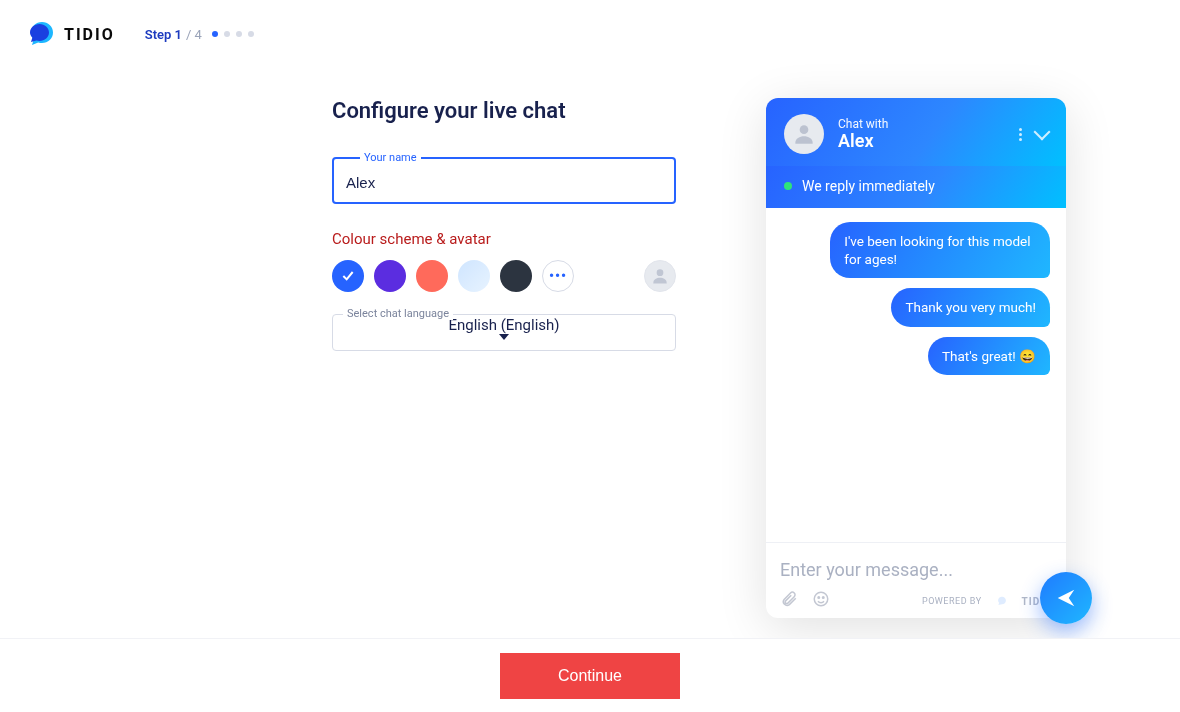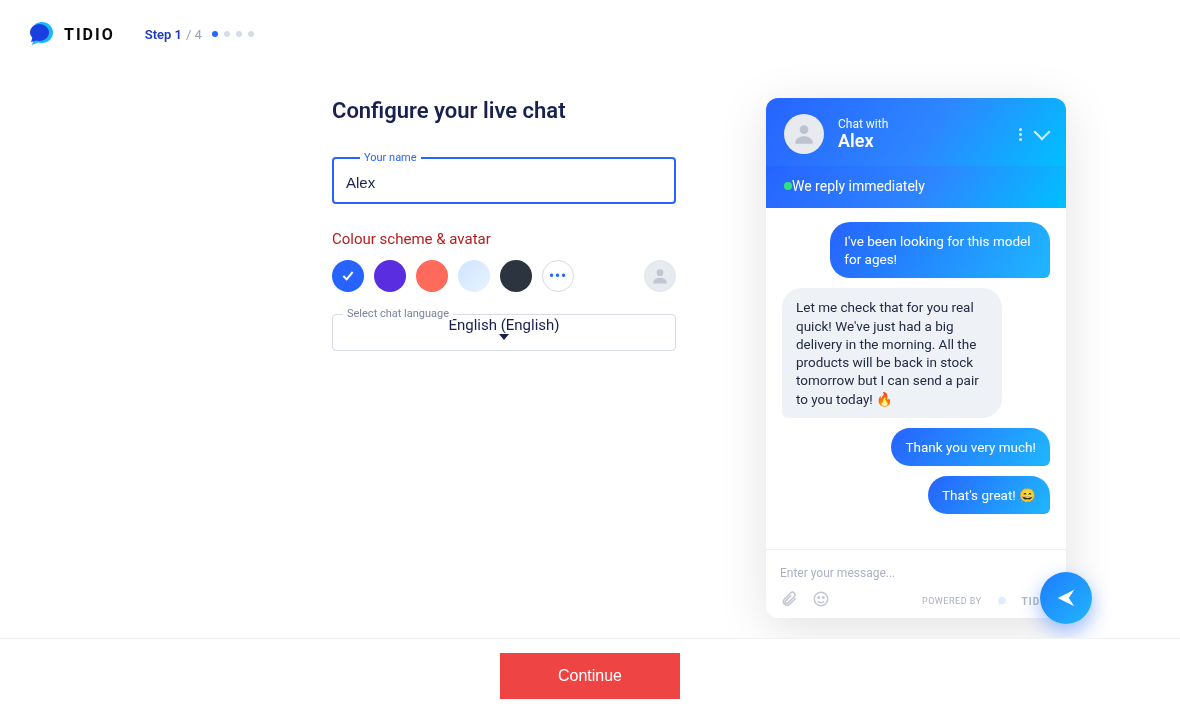--- a/index.html
+++ b/index.html
@@ -36,28 +36,28 @@
 .prev-head { background:linear-gradient(125deg,#2763ff 0%,#2d87ff 55%,#00c0ff 100%); color:#fff; padding:16px 18px 12px 18px; }
 .prev-head-top { display:flex; align-items:center; gap:14px; }
 .prev-avatar { width:40px; height:40px; border-radius:50%; background:#e7eaef; display:flex; align-items:center; justify-content:center; }
 .prev-avatar svg{opacity:.55}
 .prev-title-small { font-size:12px; opacity:.95; }
 .prev-title-name { font-size:18px; font-weight:600; line-height:1.1; }
 .prev-head-icons { margin-left:auto; display:flex; align-items:center; gap:14px; opacity:.8; }
 .kebab { display:flex; flex-direction:column; gap:2px; }
 .kebab span{ width:3px; height:3px; background:#fff; border-radius:50%; }
 .chev { width:12px; height:12px; border-right:2px solid #fff; border-bottom:2px solid #fff; transform:rotate(45deg); margin-top:-4px; }
-.prev-banner { background:linear-gradient(125deg,#2763ff 0%,#2d87ff 55%,#00c0ff 100%); color:#fff; padding:12px 18px 14px 18px; display:flex; align-items:center; font-size:14px; }
+.prev-banner { background:linear-gradient(125deg,#2763ff 0%,#2d87ff 55%,#00c0ff 100%); color:#fff; padding:12px 18px 14px 18px; display:flex; align-items:center; gap:10px; font-size:14px; }
 .online-dot { width:8px; height:8px; border-radius:50%; background:#2fe37a; }
 .msgs { padding:14px 16px; display:flex; flex-direction:column; gap:10px; flex:1; overflow:hidden; }
 .bubble { max-width:82%; padding:10px 14px; border-radius:20px; font-size:13.5px; line-height:1.35; }
 .bubble.user { align-self:flex-end; color:#fff; background:linear-gradient(120deg,#2763ff,#1fb7ff); border-bottom-right-radius:6px; }
 .bubble.agent { align-self:flex-start; background:#eef1f6; color:#222c45; border-bottom-left-radius:6px; }
 .composer { border-top:1px solid #eef0f5; padding:10px 14px 6px 14px; }
-.composer-input { color:#aab1c2; font-size:12px; padding:6px 0 10px 0; }
+.composer-input { color:#aab1c2; font-size:18px; padding:6px 0 10px 0; }
 .composer-row { display:flex; align-items:center; gap:14px; }
 .composer-row svg { opacity:.45; }
 .powered { margin-left:auto; font-size:9px; letter-spacing:.5px; color:#aab1c2; display:flex; align-items:center; gap:15px; }
 .powered-logo { color:#b0b7c7; font-weight:700; letter-spacing:1px; font-size:10px}
 .send-btn { position:absolute; width:52px; height:52px; border-radius:50%; background:linear-gradient(135deg,#1f7bff,#1fb7ff); display:flex; align-items:center; justify-content:center; box-shadow:0 8px 20px rgba(40,110,255,.45); }
 .send-btn svg{display:block}
 .preview-wrap{position:relative}
 .footer { position:absolute; bottom:0; left:0; right:0; height:74px; border-top:1px solid #f1f2f6; display:flex; align-items:center; justify-content:center; background:#fff; }
 .continue-btn { background:#ef4444; color:#fff; border:none; font-size:16px; padding:14px 58px; cursor:pointer; }
 </style>
@@ -147,21 +147,20 @@
             <div class="chev"></div>
           </div>
         </div>
       </div>
       <div class="prev-banner">
         <span class="online-dot"></span>
         <span>We reply immediately</span>
       </div>
       <div class="msgs">
           <div class="bubble user">I've been looking for this model for ages!</div>
-          <div class="bubble agent">Let me check that for you real quick! We've just had a big delivery in the morning. All the products will be back in stock tomorrow but I can send a pair to you today! 🔥</div>
           <div class="bubble user">Thank you very much!</div>
           <div class="bubble user">That's great! 😄</div>
         </div>
       <div class="composer">
         <div class="composer-input">Enter your message...</div>
         <div class="composer-row">
           <span><svg width="18" height="18" viewBox="0 0 24 24" fill="none" stroke="#7b849c" stroke-width="2">
                 <path d="M21 11l-8.5 8.5a5 5 0 01-7-7L14 4a3.5 3.5 0 015 5l-8.5 8.5a2 2 0 01-3-3L15 7"></path>
               </svg></span>
           <span><svg width="18" height="18" viewBox="0 0 24 24" fill="none" stroke="#7b849c" stroke-width="2">

